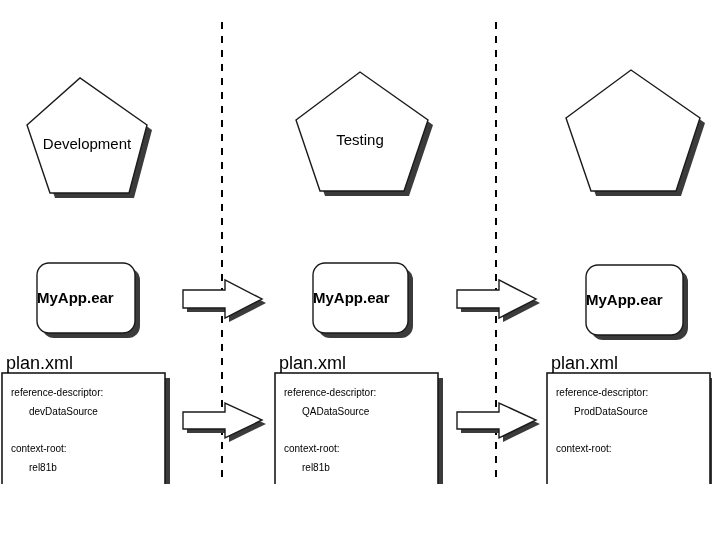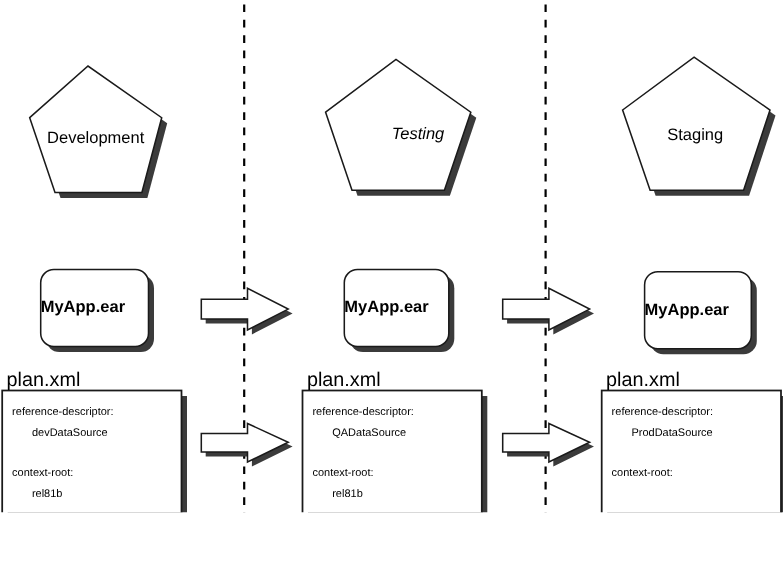--- a/index.html
+++ b/index.html
@@ -9,20 +9,21 @@
   }
   body {
     font-family: "Liberation Sans", sans-serif;
   }
   #canvas {
     position: relative;
     width: 712px;
     height: 466px;
     background: #ffffff;
     overflow: hidden;
+    margin-top: 18px;
   }
   .layer {
     position: absolute;
     left: 0;
     top: 0;
     width: 712px;
     height: 533px;
   }
   .txt {
     position: absolute;
@@ -129,23 +130,22 @@
       <rect x="552" y="360" width="163" height="123" fill="#3b3b3b"></rect>
       <rect x="547" y="355" width="163" height="123" fill="#ffffff" stroke="#1a1a1a" stroke-width="1.6"></rect>
     </g>
 
   </svg>
 
   <div class="layer">
 
     <div class="txt stage-label" style="left:27px; top:117px; width:120px;">Development</div>
 
-    <div class="txt stage-label" style="left:320px; top:113px; width:120px;font-style:italic;">Testing</div>
+    <div class="txt stage-label" style="left:300px; top:113px; width:120px;">Testing</div>
 
-    <div class="txt stage-label" style="left:572px; top:114px; width:120px;">Staging</div>
 
     <div class="txt ear-label" style="left:37px; top:271px; width:98px;">MyApp.ear</div>
 
     <div class="txt ear-label" style="left:313px; top:271px; width:95px;">MyApp.ear</div>
 
     <div class="txt ear-label" style="left:586px; top:273px; width:97px;">MyApp.ear</div>
 
     <div class="txt planxml-label" style="left:6px; top:334px;">plan.xml</div>
 
     <div class="txt planxml-label" style="left:279px; top:334px;">plan.xml</div>

